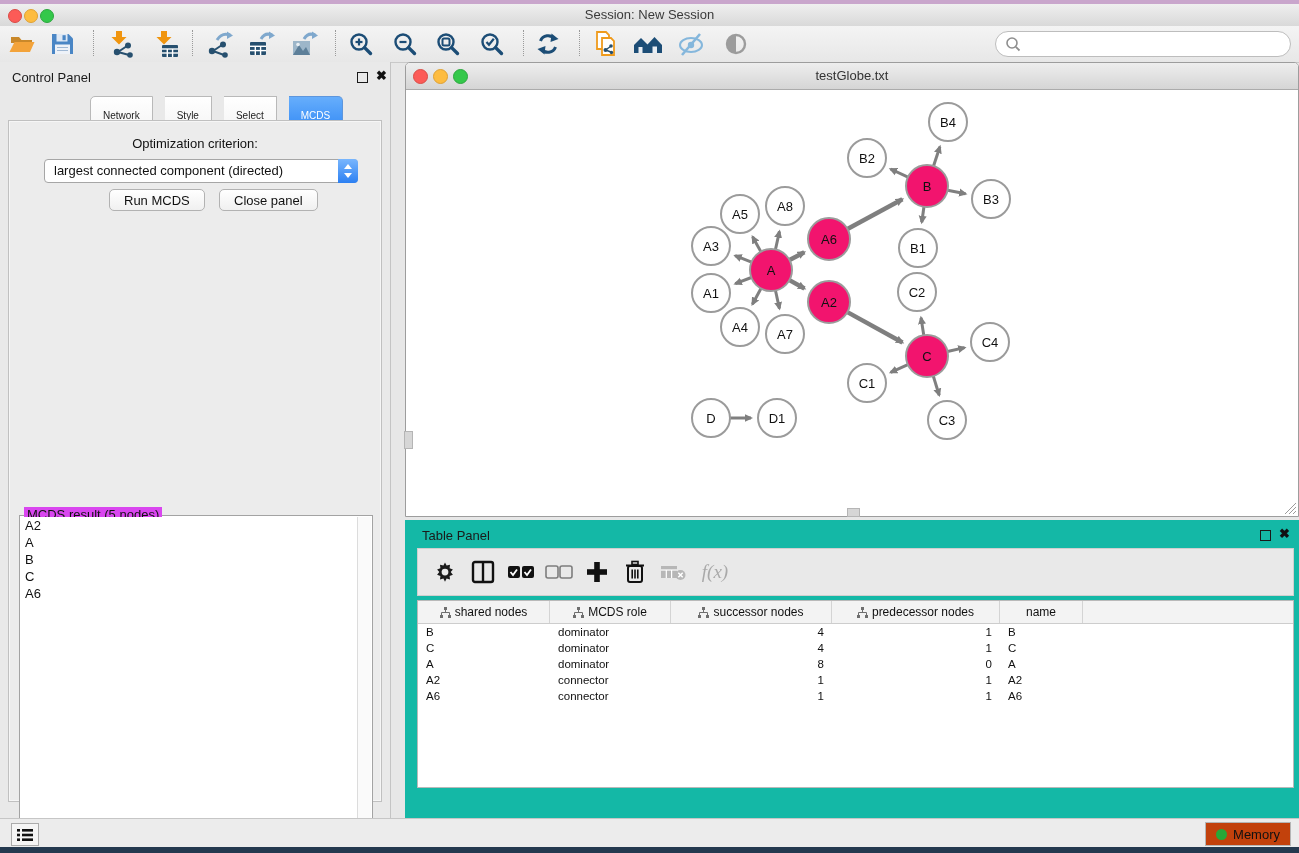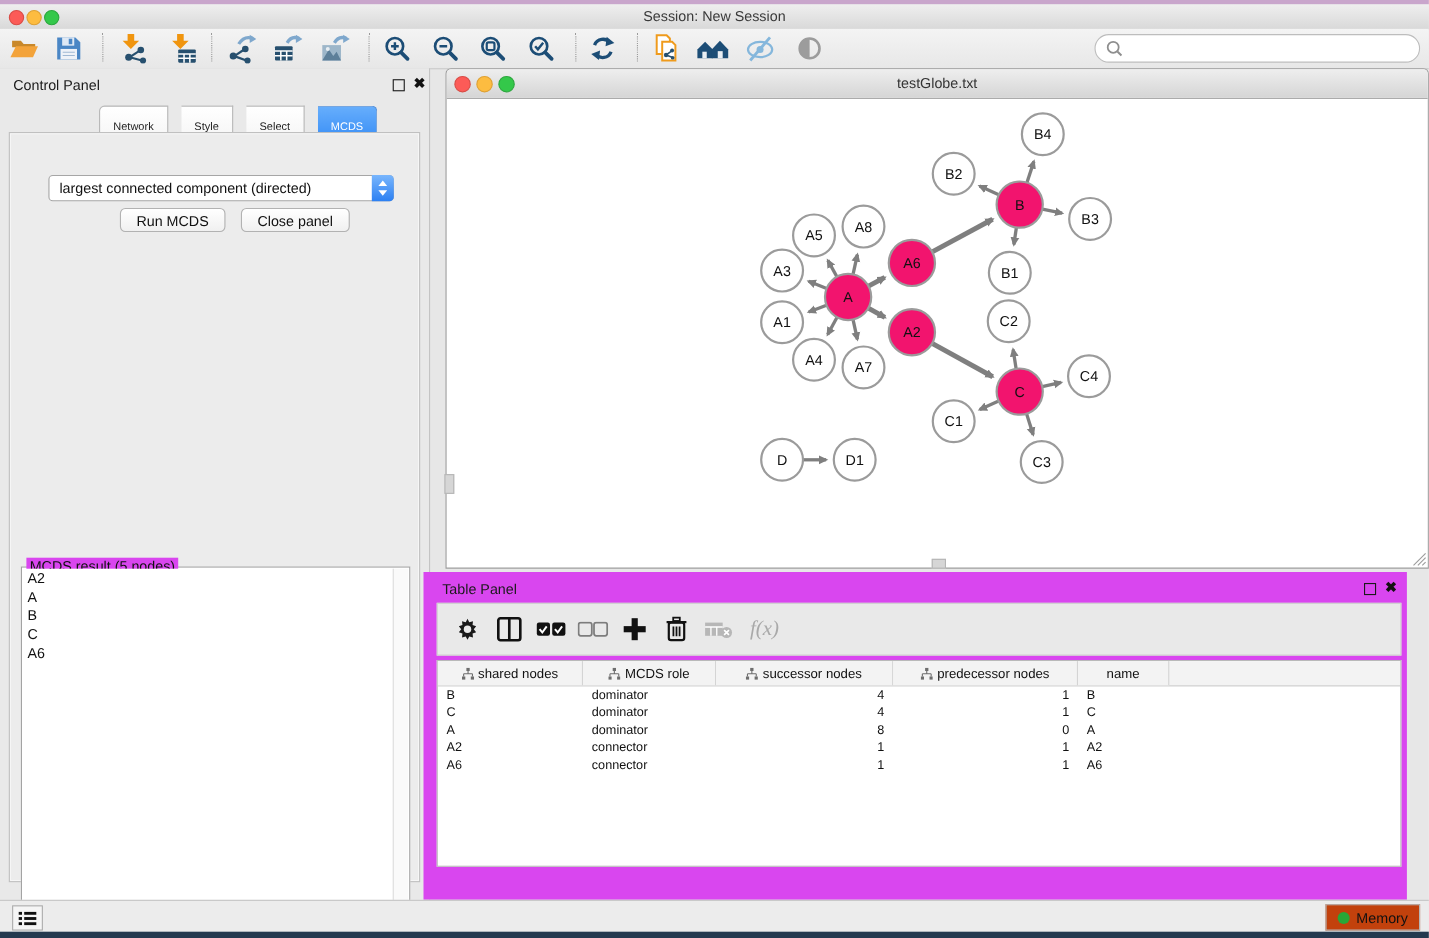--- a/index.html
+++ b/index.html
@@ -64,21 +64,21 @@
     border:1px solid #9d9d9d;border-radius:5px 5px 0 0;box-sizing:border-box;}
   #net-titlebar{position:absolute;left:0;top:0;width:100%;height:26px;border-radius:4px 4px 0 0;
     background:linear-gradient(#eeeeee,#d5d5d5);border-bottom:1px solid #ababab;}
   .traffic2{position:absolute;border-radius:50%;width:13px;height:13px;top:6px;}
   #net-title{position:absolute;left:0;right:0;top:0;text-align:center;font-size:13px;color:#333;line-height:25px;}
   #graph-svg{position:absolute;left:0;top:26px;}
   .split-handle{position:absolute;background:#d6d6d6;border:1px solid #b5b5b5;}
   #grow-grip line{stroke:#9b9b9b;stroke-width:1;}
 
   
-  #table-panel{left:385px;top:520px;width:894px;height:298px;background:#d946ef;}
+  #table-panel{left:405px;top:520px;width:894px;height:298px;background:#14b8a6;}
   #tp-toolbar{position:absolute;left:12px;top:28px;width:875px;height:46px;background:#e9e9e9;
     border:1px solid #cfcfcf;display:flex;align-items:center;}
   .tpi{width:38px;height:38px;display:flex;align-items:center;justify-content:center;cursor:default;}
   #fx-label{font-size:19px;color:#a9a9a9;font-style:italic;font-family:"Liberation Serif",serif;}
   #tbl-box{position:absolute;left:12px;top:80px;width:875px;height:186px;background:#fff;border:1px solid #b9b9b9;overflow:hidden;}
   #tbl-head{display:flex;height:22px;border-bottom:1px solid #cdcdcd;background:#f3f3f3;}
   .th{display:flex;align-items:center;justify-content:center;gap:4px;font-size:12px;color:#111;
     border-right:1px solid #d4d4d4;box-sizing:border-box;height:22px;background:#f3f3f3;}
   .tr{display:flex;height:16px;}
   .td{font-size:11.5px;color:#111;line-height:16px;box-sizing:border-box;padding:0 8px;white-space:nowrap;overflow:hidden;}
@@ -274,20 +274,21 @@
     <span class="close-x" style="left:376px">✖</span>
 
     <div class="segwrap" id="cp-tabs" style="left:78px;top:34px">
         <div class="seg">Network</div>
         <div class="seg">Style</div>
         <div class="seg">Select</div>
         <div class="seg sel">MCDS</div>
       </div>
 
     <div id="cp-content">
+      <div id="opt-label">Optimization criterion:</div>
       <div id="combo">
         <span class="val">largest connected component (directed)</span>
         <span class="step">
           <svg width="10" height="16" viewBox="0 0 10 16">
             <polygon points="5,1 9,6 1,6" fill="#fff"></polygon>
             <polygon points="5,15 9,10 1,10" fill="#fff"></polygon>
           </svg>
         </span>
       </div>
       <button class="mac-btn" style="left:84px;top:68px">Run MCDS</button>

